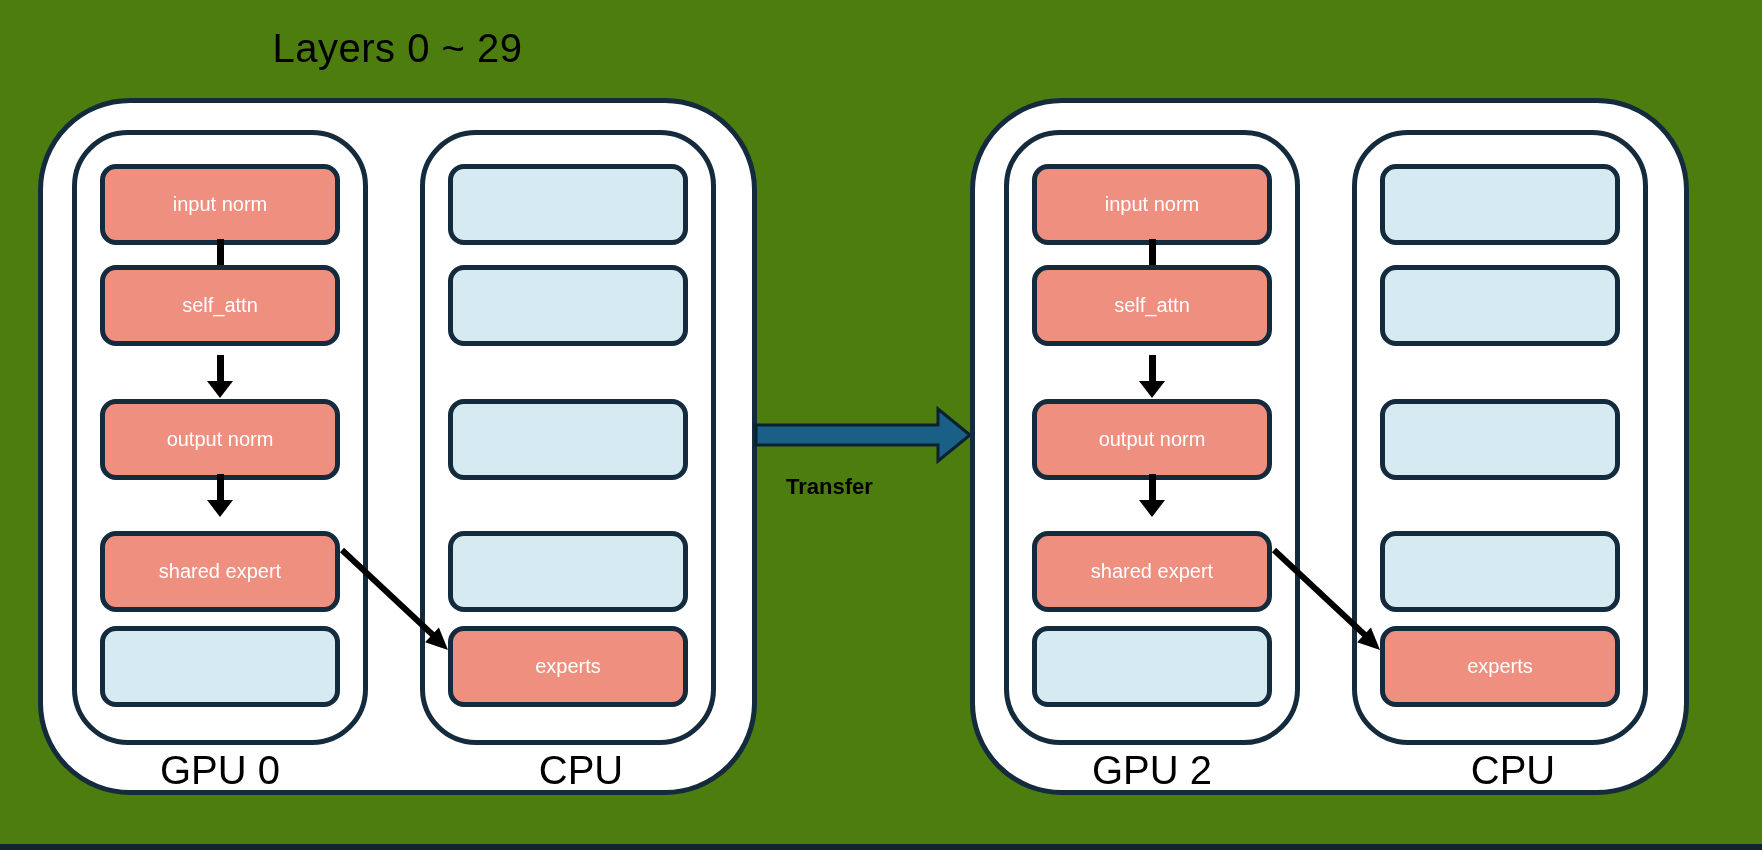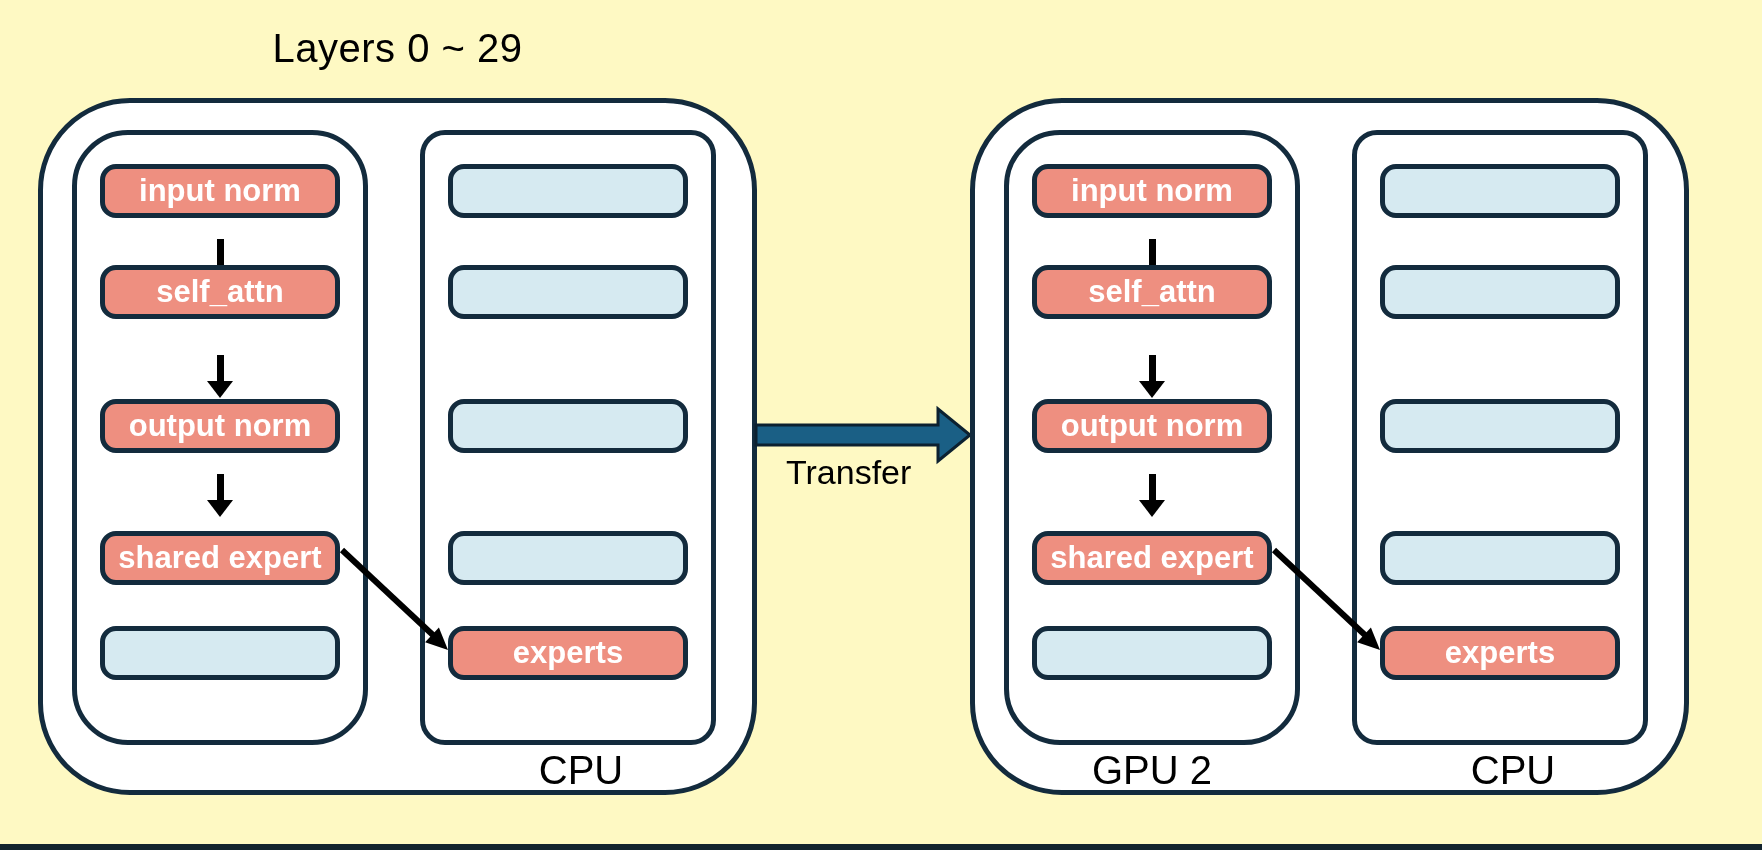--- a/index.html
+++ b/index.html
@@ -8,61 +8,61 @@
     --outline:#132B3D;
     --transfer:#1A5F85;
     --transfer-outline:#0C2130;
     --flow:#000000;
     --footer:#13242E;
     --boxtext:#FFFFFF;
     --labeltext:#000000;
   }
   html,body{margin:0;padding:0;background:#fff;}
   .canvas{
-    position:relative;width:1762px;height:850px;background:#fef9c3;overflow:hidden;
+    position:relative;width:1762px;height:850px;background:#4d7c0f;overflow:hidden;
     font-family:"Liberation Sans", sans-serif;color:var(--labeltext);
   }
   .node-title{
     position:absolute;top:26px;width:719px;text-align:center;
     font-size:40px;font-weight:500;letter-spacing:.5px;
   }
   .node{
     position:absolute;top:98px;width:719px;height:697px;box-sizing:border-box;
     border:5px solid var(--outline);border-radius:92px;background:#fff;
   }
   .col{
     position:absolute;top:27px;width:296px;height:615px;box-sizing:border-box;
     border:5px solid var(--outline);border-radius:56px;background:#fff;
   }
   .col.gpu{left:29px;}
-  .col.cpu{left:377px;border-radius:25px;}
+  .col.cpu{left:377px;}
   .box{
-    position:absolute;left:23px;width:240px;height:54px;box-sizing:border-box;
+    position:absolute;left:23px;width:240px;height:81px;box-sizing:border-box;
     border:5px solid var(--outline);border-radius:16px;
     display:flex;align-items:center;justify-content:center;
-    font-size:31px;font-weight:700;color:var(--boxtext);
+    font-size:20px;font-weight:400;color:var(--boxtext);
   }
   .box.accent{background:var(--accent);}
   .box.empty{background:var(--empty);}
   .r1{top:29px}.r2{top:130px}.r3{top:264px}.r4{top:396px}.r5{top:491px}
   .varrow{position:absolute;left:130px;width:26px;}
   .a1{top:104px}.a2{top:220px}.a3{top:339px}
   .varrow .stem{width:7px;height:26px;background:var(--flow);margin:0 auto;}
   .varrow .head{width:0;height:0;border-left:13px solid transparent;border-right:13px solid transparent;border-top:17px solid var(--flow);}
   .diag-arrow{position:absolute;left:295px;top:443px;width:120px;height:112px;overflow:visible;}
   .col-label{
     position:absolute;top:645px;width:296px;text-align:center;
     font-size:40px;font-weight:500;
   }
   .col-label.gpu-label{left:29px;}
   .col-label.cpu-label{left:390px;}
   .transfer-arrow{position:absolute;left:752px;top:400px;width:224px;height:70px;overflow:visible;}
   .transfer-label{
-    position:absolute;left:786px;top:450px;width:200px;
-    font-size:34px;line-height:45px;font-weight:400;
+    position:absolute;left:786px;top:464px;width:200px;
+    font-size:22px;line-height:45px;font-weight:700;
   }
   .bottom-bar{position:absolute;left:0;top:844px;width:1762px;height:6px;background:var(--footer);}
 </style>
 </head>
 <body>
 
 <div class="canvas">
 
   <div class="node-title" style="left:38px">Layers 0 ~ 29</div>
 
@@ -111,20 +111,21 @@
           <span></span>
         </div>
       <div class="box accent r5">
           <span>experts</span>
         </div>
     </div>
     <svg class="diag-arrow" viewBox="0 0 120 112" xmlns="http://www.w3.org/2000/svg">
       <line x1="4" y1="4" x2="96" y2="90" stroke="#000000" stroke-width="6"></line>
       <polygon points="110,104 100.9,81.6 87.1,96.2" fill="#000000"></polygon>
     </svg>
+    <div class="col-label gpu-label">GPU 0</div>
     <div class="col-label cpu-label">CPU</div>
   </div>
 
   <svg class="transfer-arrow" viewBox="0 0 224 70" xmlns="http://www.w3.org/2000/svg">
     <polygon points="4,25 186,25 186,9 218,35 186,61 186,45 4,45" fill="#1A5F85" stroke="#0C2130" stroke-width="3" stroke-linejoin="miter"></polygon>
   </svg>
   <div class="transfer-label">
     <div>Transfer</div>
   </div>
 

